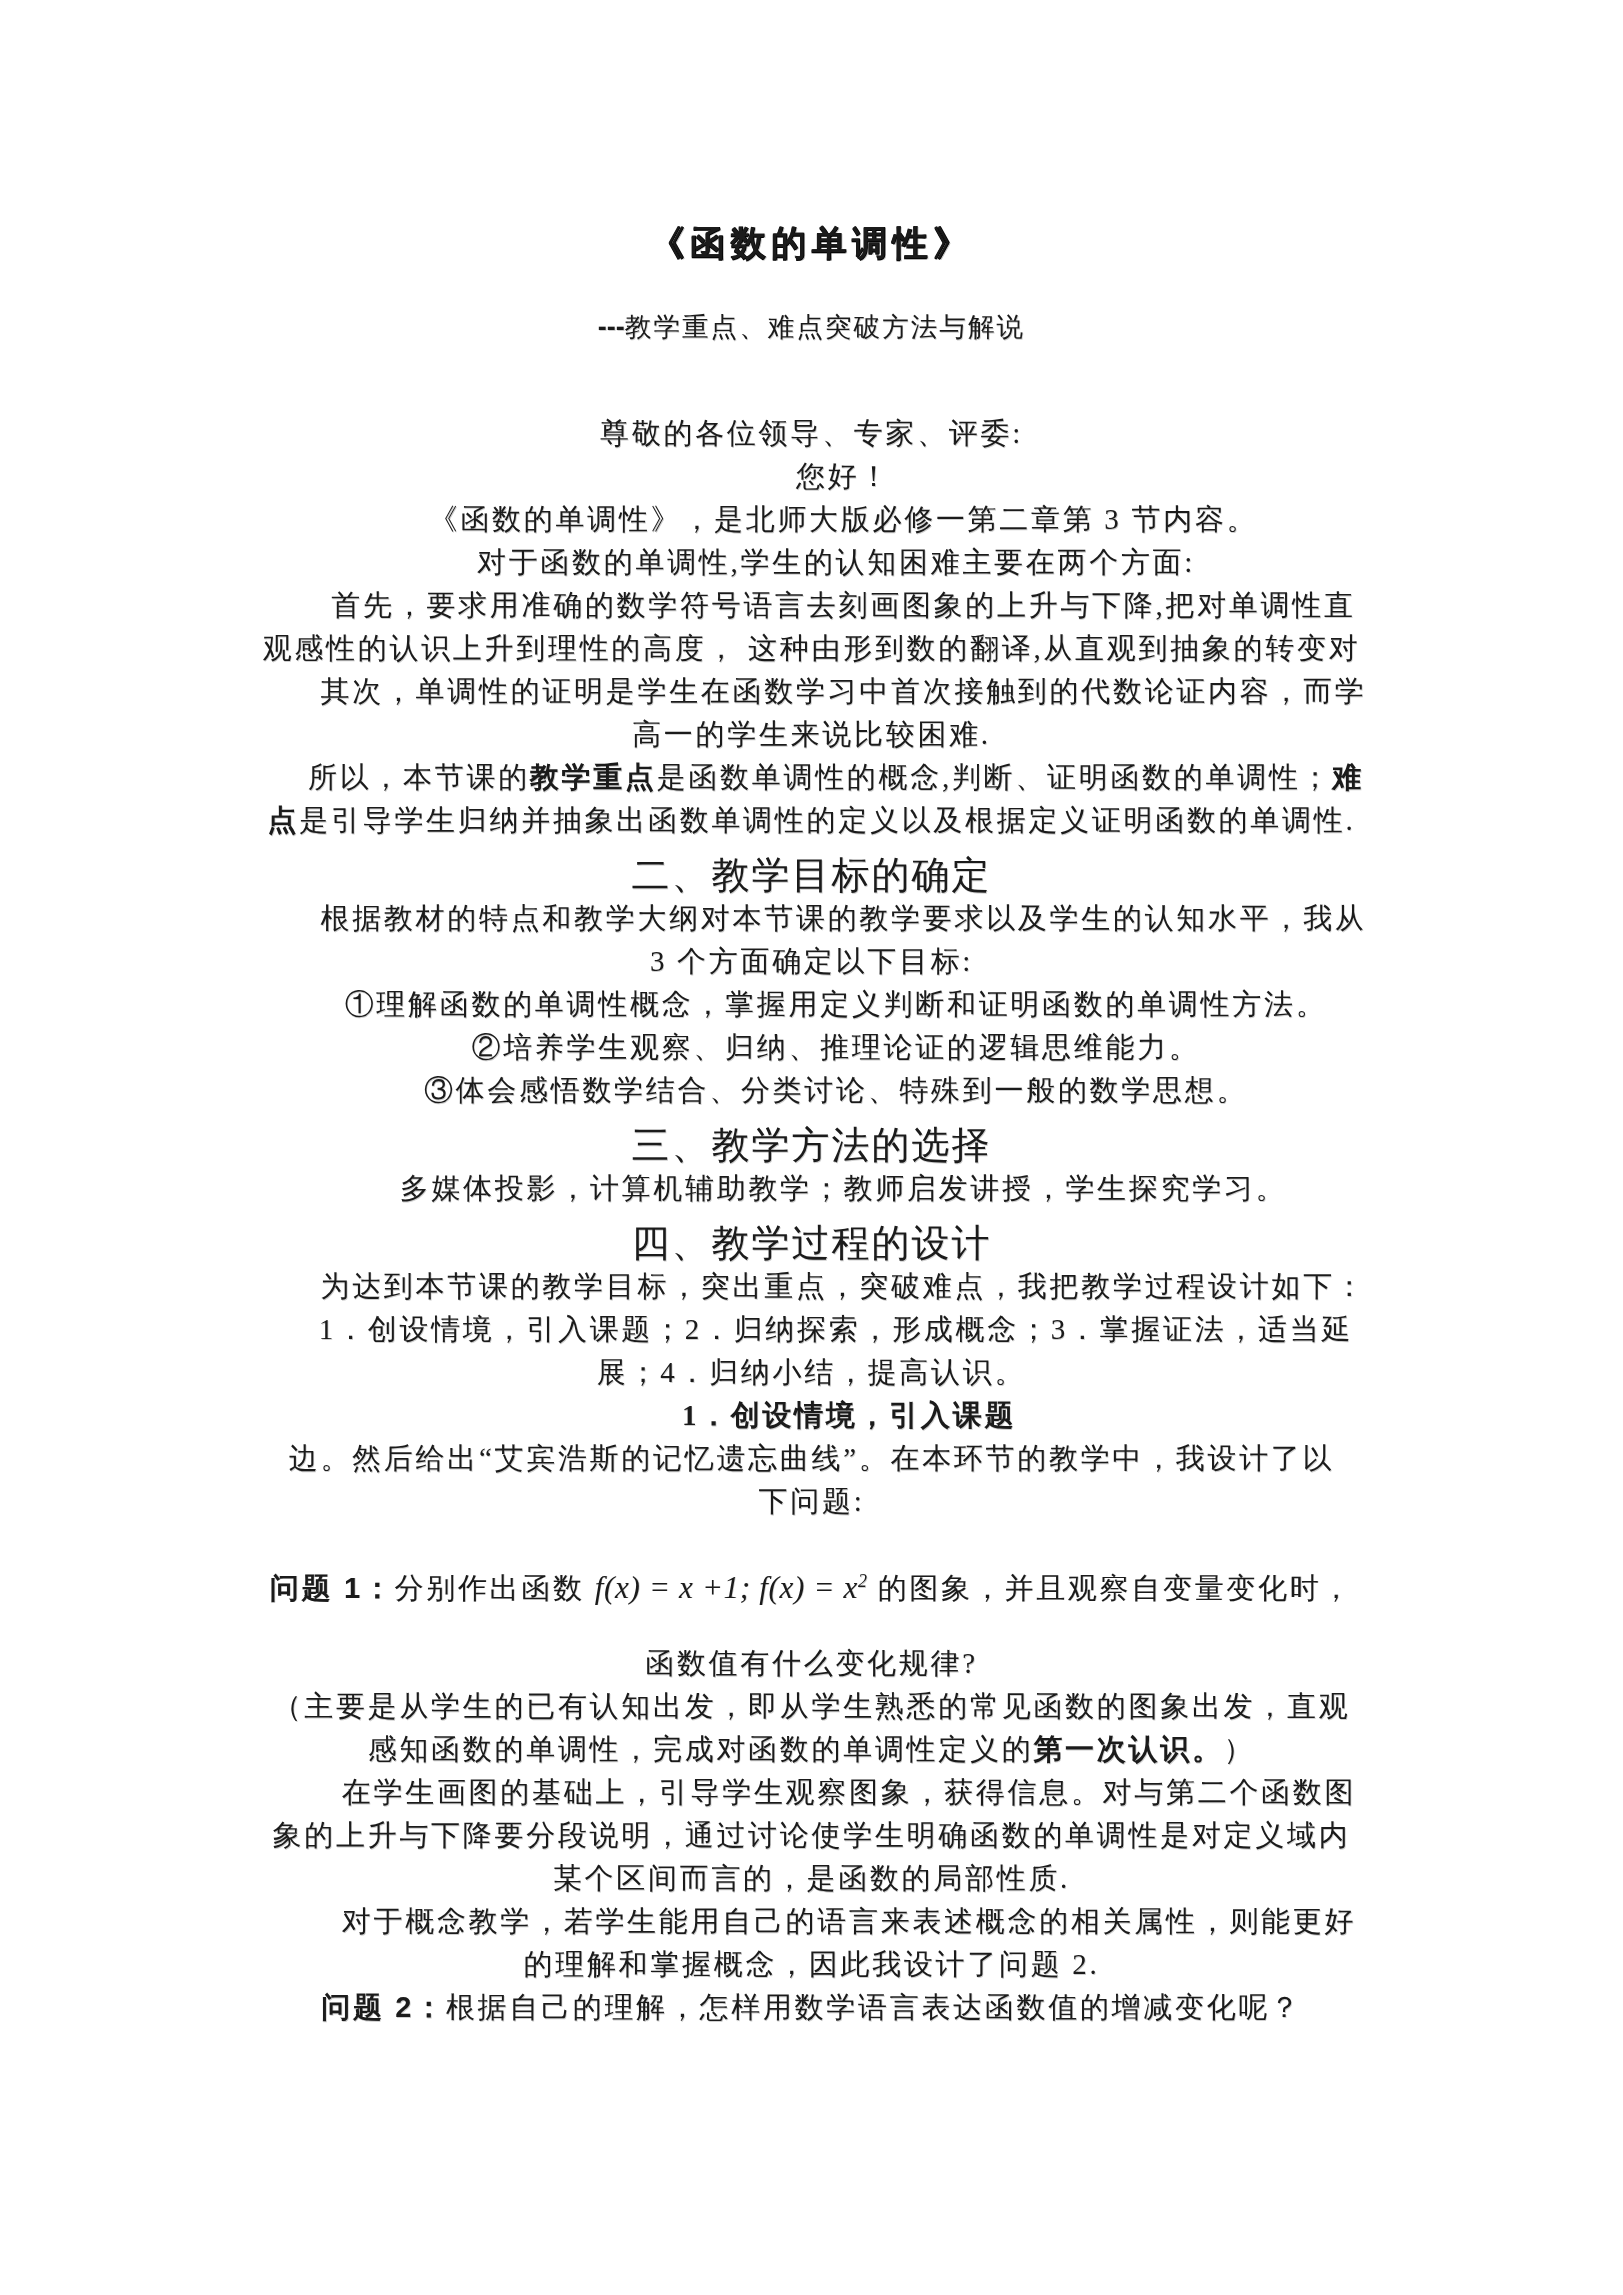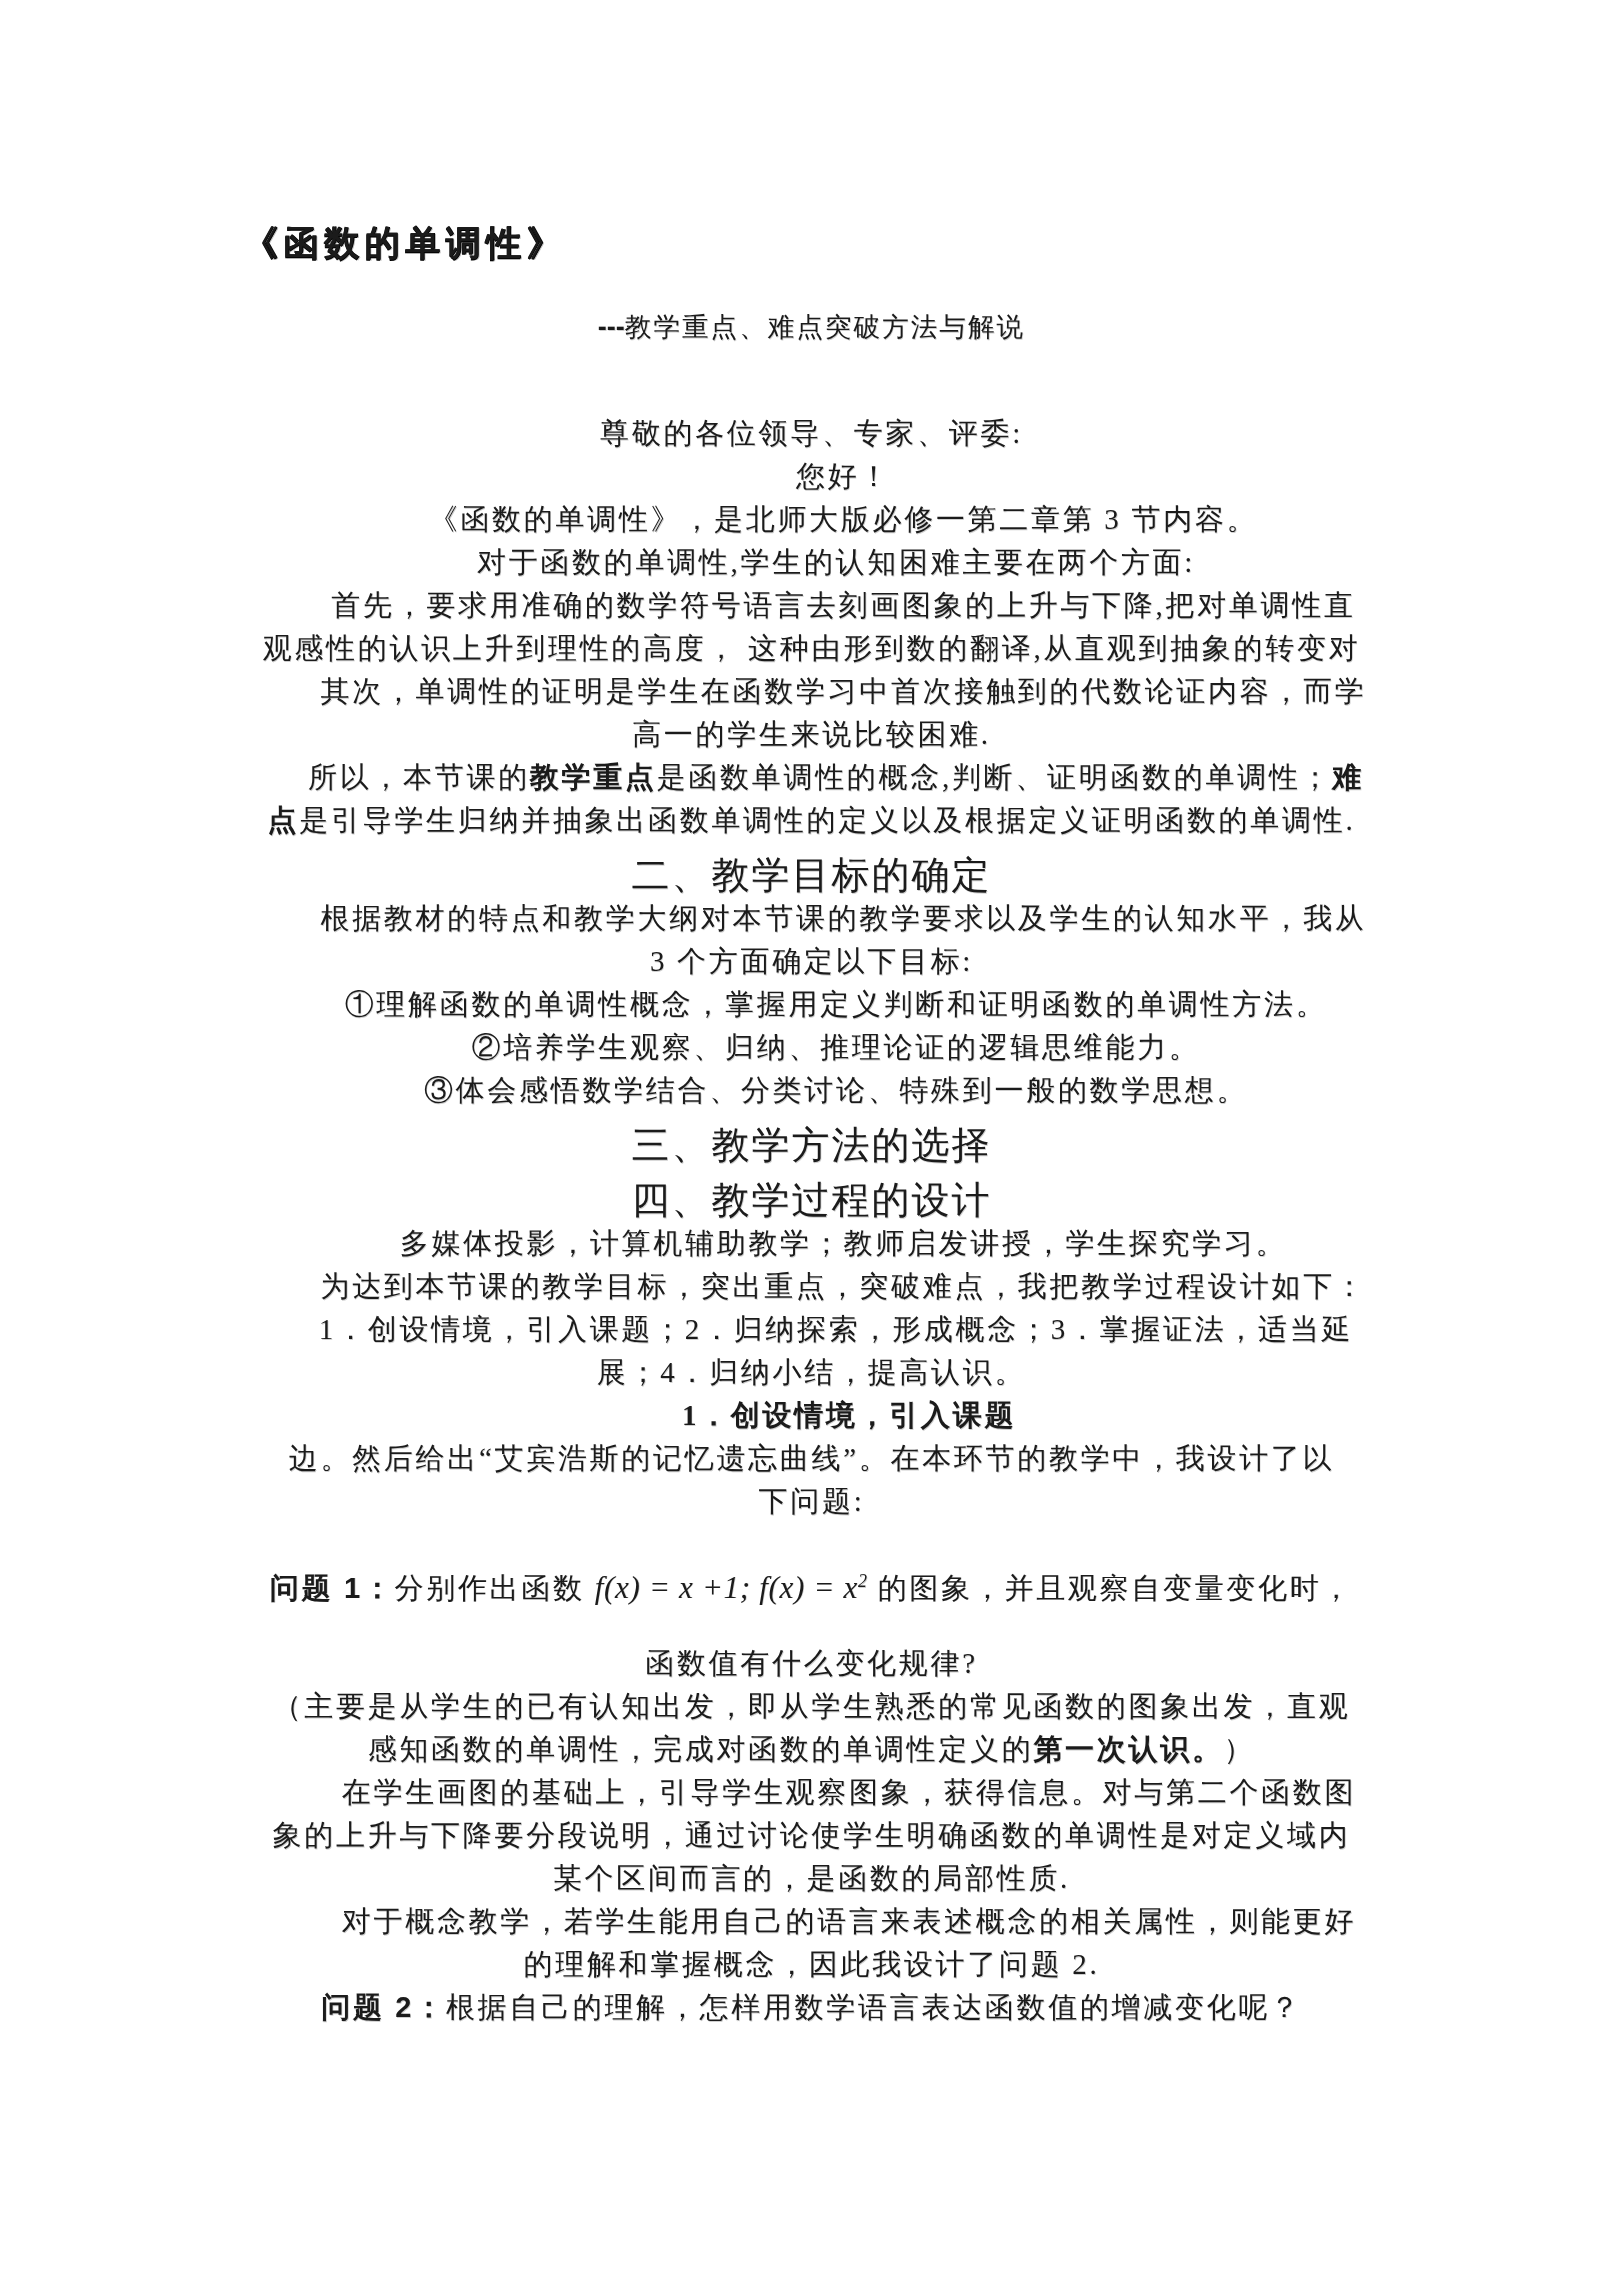--- a/index.html
+++ b/index.html
@@ -16,21 +16,21 @@
     overflow: hidden;
     font-family: "Liberation Serif", serif;
     color: #1b1b1b;
   }
   .content {
     padding-top: 222px;
     padding-left: 243px;
     width: 1137px;
   }
   .page-title {
-    text-align: left;
+    text-align: center;
     font-family: "Liberation Sans", sans-serif;
     font-weight: 900;
     font-size: 35px;
     letter-spacing: 5.5px;
     line-height: 42px;
     margin-bottom: 46px;
     
     text-shadow: 0.7px 0 0 #000, 0 0.7px 0 #000, 1.4px 1.4px 0 #bdbdbd;
   }
   .page-subtitle {
@@ -121,22 +121,22 @@
         <div class="line"><span class="">高一的学生来说比较困难.</span></div>
         <div class="line i15"><span class="">所以，本节课的</span><span class="b">教学重点</span><span class="">是函数单调性的概念,判断、证明函数的单调性；</span><span class="b">难</span></div>
         <div class="line"><span class="b">点</span><span class="">是引导学生归纳并抽象出函数单调性的定义以及根据定义证明函数的单调性.</span></div>
         <div class="line heading"><span class="">二、教学目标的确定</span></div>
         <div class="line i2"><span class="">根据教材的特点和教学大纲对本节课的教学要求以及学生的认知水平，我从</span></div>
         <div class="line"><span class="">3 个方面确定以下目标:</span></div>
         <div class="line i15"><span class="">①理解函数的单调性概念，掌握用定义判断和证明函数的单调性方法。</span></div>
         <div class="line i15"><span class="">②培养学生观察、归纳、推理论证的逻辑思维能力。</span></div>
         <div class="line i15"><span class="">③体会感悟数学结合、分类讨论、特殊到一般的数学思想。</span></div>
         <div class="line heading"><span class="">三、教学方法的选择</span></div>
+        <div class="line i2"><span class="">多媒体投影，计算机辅助教学；教师启发讲授，学生探究学习。</span></div>
         <div class="line heading"><span class="">四、教学过程的设计</span></div>
-        <div class="line i2"><span class="">多媒体投影，计算机辅助教学；教师启发讲授，学生探究学习。</span></div>
         <div class="line i2"><span class="">为达到本节课的教学目标，突出重点，突破难点，我把教学过程设计如下：</span></div>
         <div class="line i15"><span class="">1．创设情境，引入课题；2．归纳探索，形成概念；3．掌握证法，适当延</span></div>
         <div class="line"><span class="">展；4．归纳小结，提高认识。</span></div>
         <div class="line i25 subheading"><span class="">1．创设情境，引入课题</span></div>
         <div class="line"><span class="">边。然后给出“艾宾浩斯的记忆遗忘曲线”。在本环节的教学中，我设计了以</span></div>
         <div class="line"><span class="">下问题:</span></div>
         <div class="line math-line"><span class="b">问题 1：</span><span class="">分别作出函数 </span><span class="math">f(x) = x +1; f(x) = x</span><span class="math sup">2</span><span class=""> 的图象，并且观察自变量变化时，</span></div>
         <div class="line"><span class="">函数值有什么变化规律?</span></div>
         <div class="line"><span class="">（主要是从学生的已有认知出发，即从学生熟悉的常见函数的图象出发，直观</span></div>
         <div class="line"><span class="">感知函数的单调性，完成对函数的单调性定义的</span><span class="b">第一次认识。</span><span class="">）</span></div>

